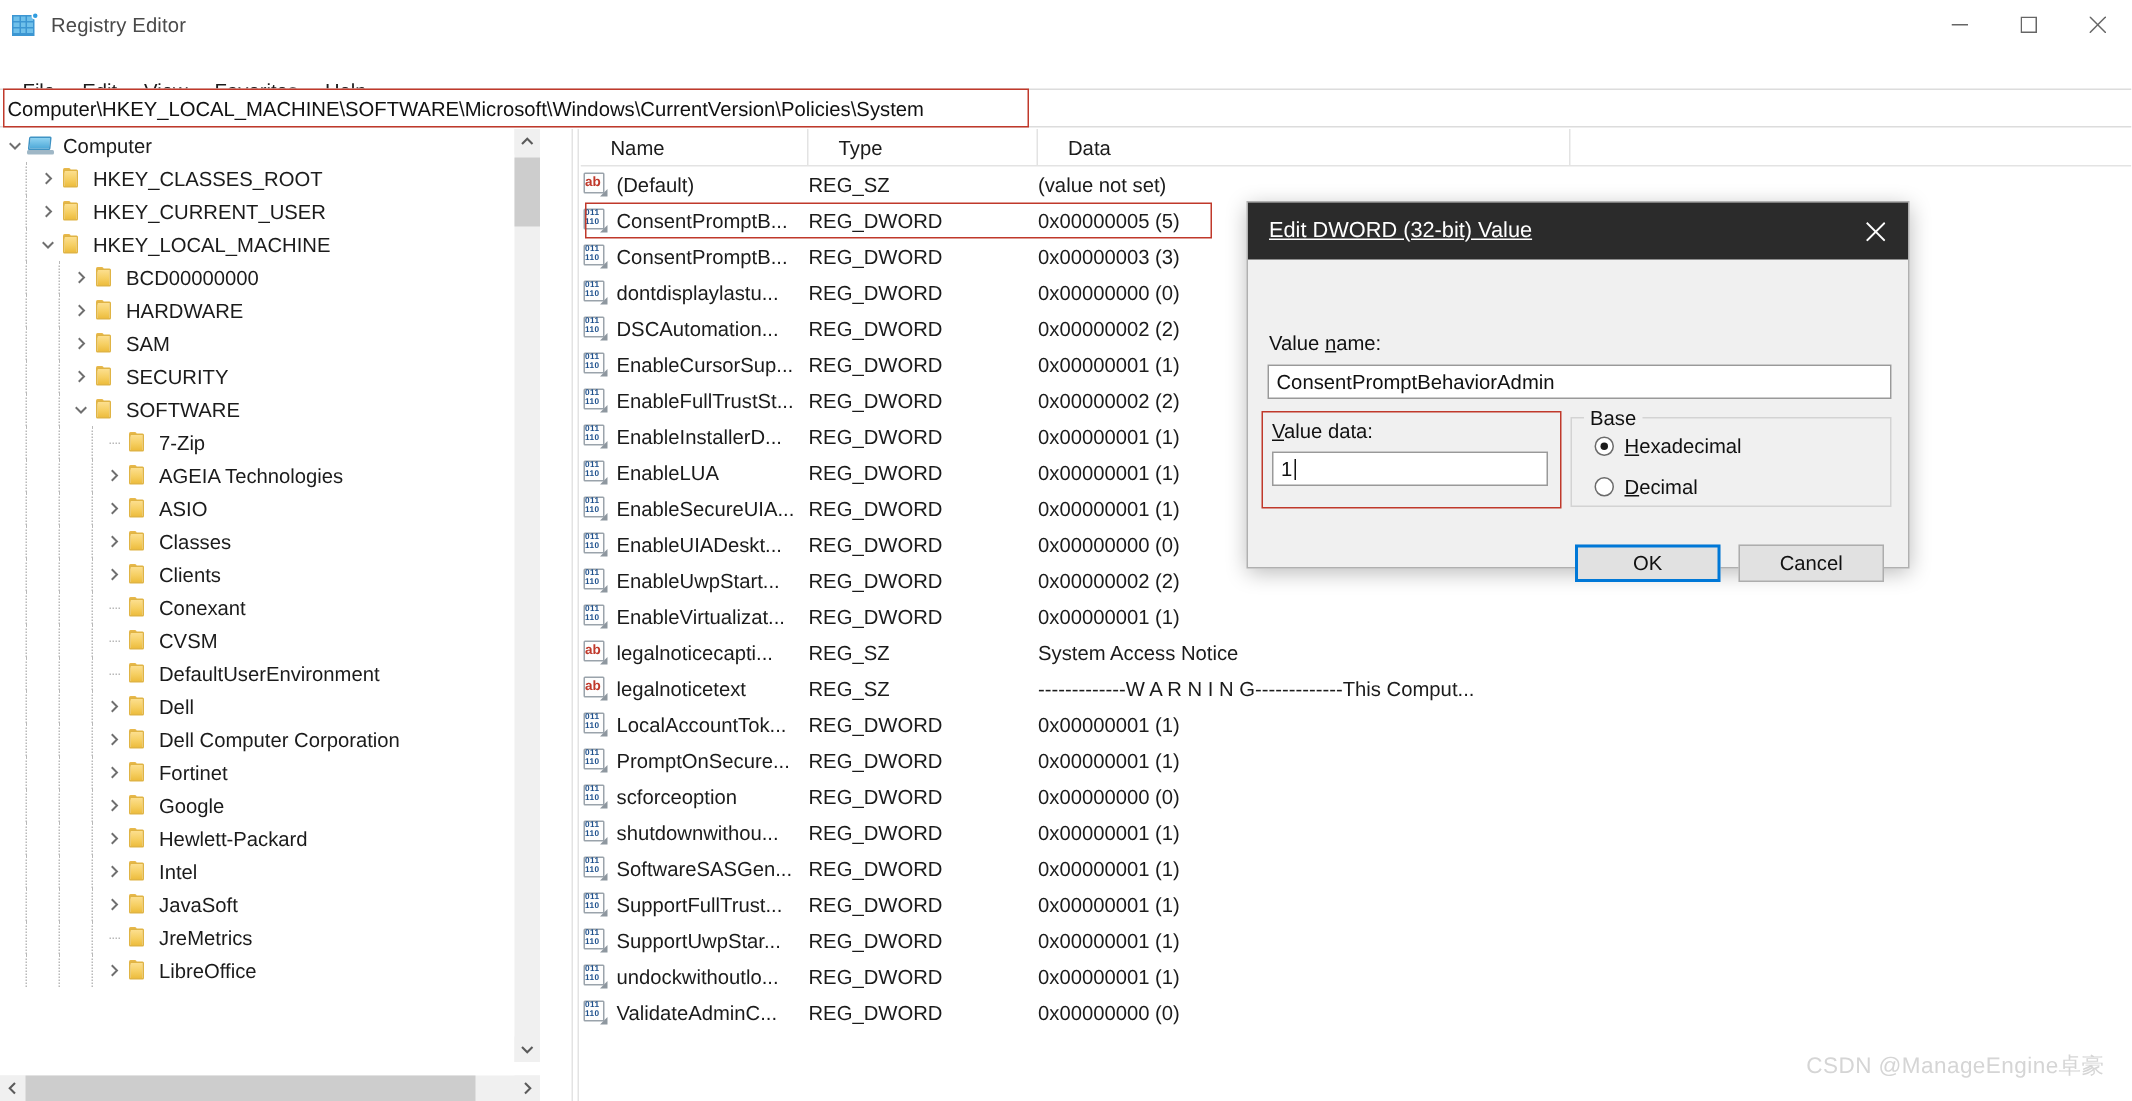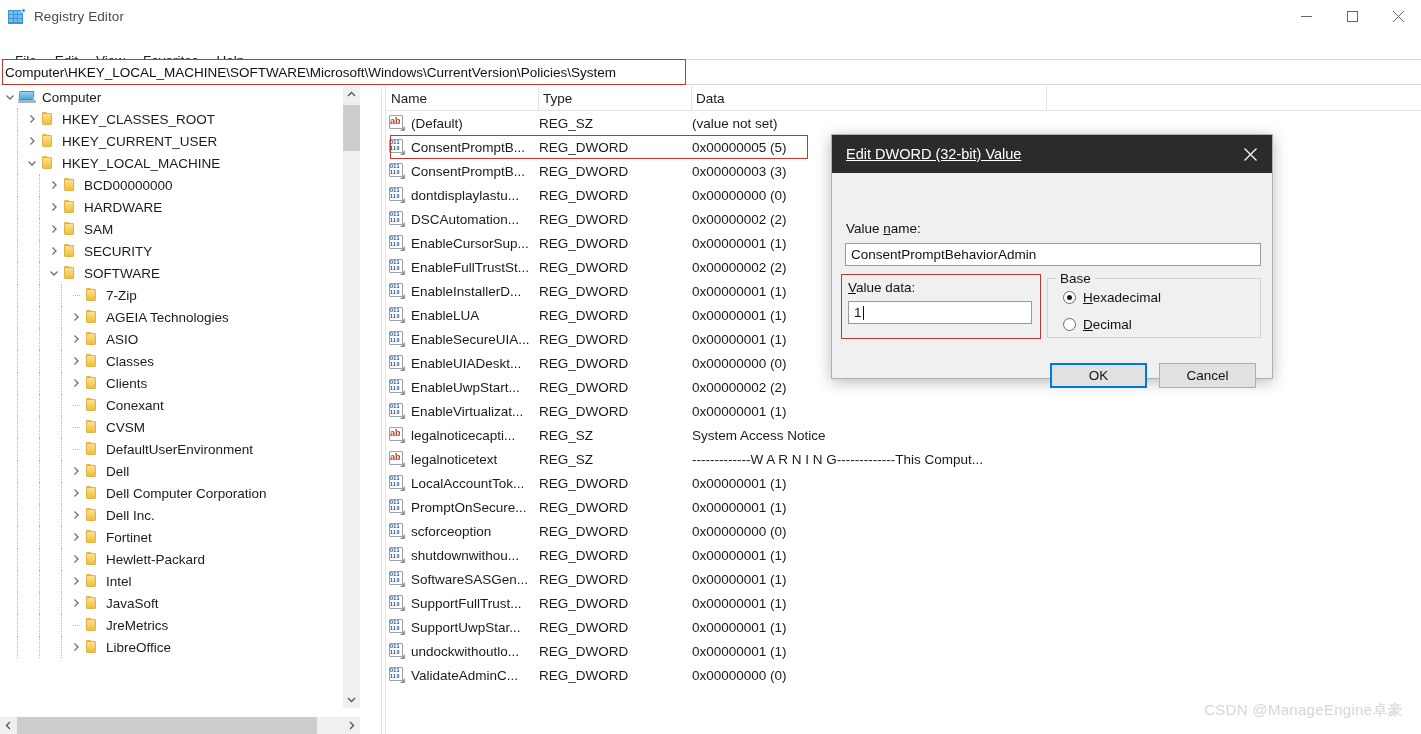--- a/index.html
+++ b/index.html
@@ -224,21 +224,21 @@
   .lheader {
     position: absolute; left: 0; top: 0;
     width: 1034px; height: 25px;
     border-bottom: 1px solid #e3e3e3;
     background: #ffffff;
   }
   .lh-cell {
     position: absolute; top: 0; height: 24px;
     display: flex; align-items: center;
     font-size: 13.5px; color: #1b1b1b;
-    padding-left: 4px;
+    padding-left: 20px;
     border-right: 1px solid #e3e3e3;
   }
   .lrows { position: absolute; left: 0; top: 25px; width: 1034px; }
   .lrow {
     height: 24px; position: relative;
     display: flex; align-items: center;
     font-size: 13.5px; color: #1b1b1b;
     white-space: nowrap;
   }
   .c-name { position: absolute; left: 1px; display: flex; align-items: flex-end; }
@@ -727,37 +727,37 @@
             <div style="width: 68px; flex: 0 0 auto;"></div>
             <div class="chev">
               <svg width="10" height="10" viewBox="0 0 10 10">
                 <polyline points="3.5,1.5 7,5 3.5,8.5" fill="none" stroke="currentColor" stroke-width="1.3"></polyline>
               </svg>
             </div>
             <div class="folder">
               <div class="tab"></div>
               <div class="body"></div>
             </div>
-            <span class="tlabel">Dell Inc.</span>
-          </div>
-          <div class="trow">
-            <div class="tw-guide" style="left: 17px;"></div>
-            <div class="tw-guide" style="left: 39px;"></div>
-            <div class="tw-guide" style="left: 61px;"></div>
-            <div style="width: 68px; flex: 0 0 auto;"></div>
-            <div class="chev">
-              <svg width="10" height="10" viewBox="0 0 10 10">
-                <polyline points="3.5,1.5 7,5 3.5,8.5" fill="none" stroke="currentColor" stroke-width="1.3"></polyline>
-              </svg>
-            </div>
-            <div class="folder">
-              <div class="tab"></div>
-              <div class="body"></div>
-            </div>
             <span class="tlabel">Fortinet</span>
+          </div>
+          <div class="trow">
+            <div class="tw-guide" style="left: 17px;"></div>
+            <div class="tw-guide" style="left: 39px;"></div>
+            <div class="tw-guide" style="left: 61px;"></div>
+            <div style="width: 68px; flex: 0 0 auto;"></div>
+            <div class="chev">
+              <svg width="10" height="10" viewBox="0 0 10 10">
+                <polyline points="3.5,1.5 7,5 3.5,8.5" fill="none" stroke="currentColor" stroke-width="1.3"></polyline>
+              </svg>
+            </div>
+            <div class="folder">
+              <div class="tab"></div>
+              <div class="body"></div>
+            </div>
+            <span class="tlabel">Google</span>
           </div>
           <div class="trow">
             <div class="tw-guide" style="left: 17px;"></div>
             <div class="tw-guide" style="left: 39px;"></div>
             <div class="tw-guide" style="left: 61px;"></div>
             <div style="width: 68px; flex: 0 0 auto;"></div>
             <div class="chev">
               <svg width="10" height="10" viewBox="0 0 10 10">
                 <polyline points="3.5,1.5 7,5 3.5,8.5" fill="none" stroke="currentColor" stroke-width="1.3"></polyline>
               </svg>

